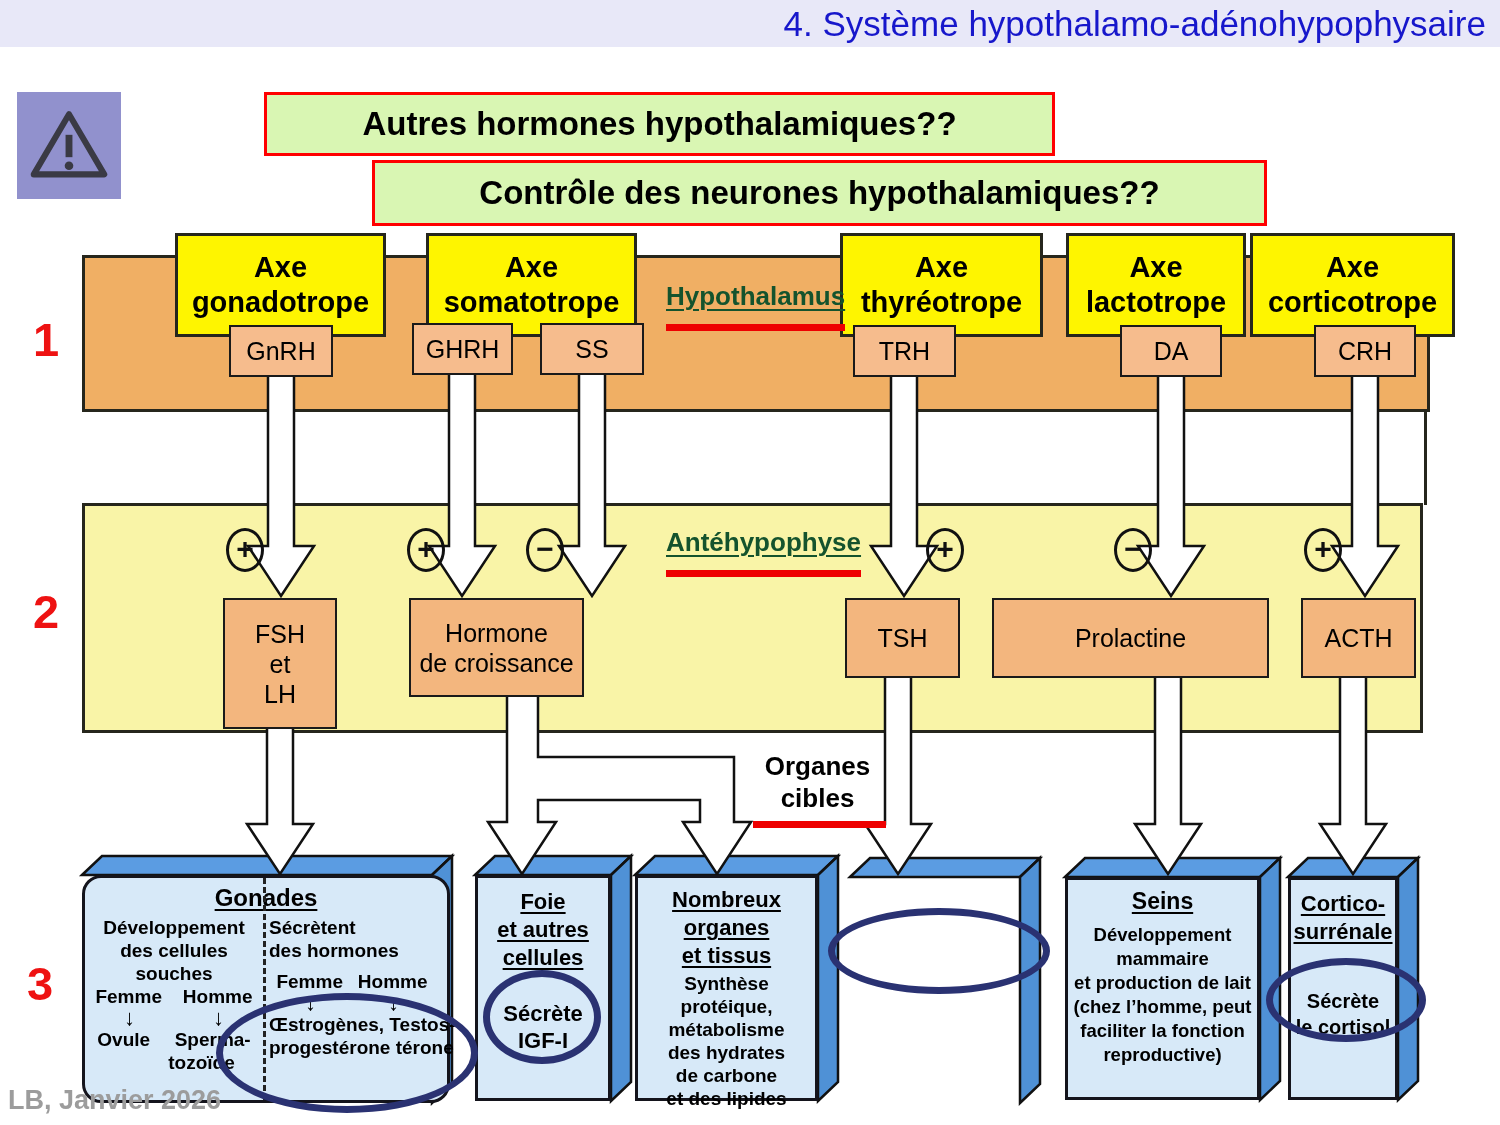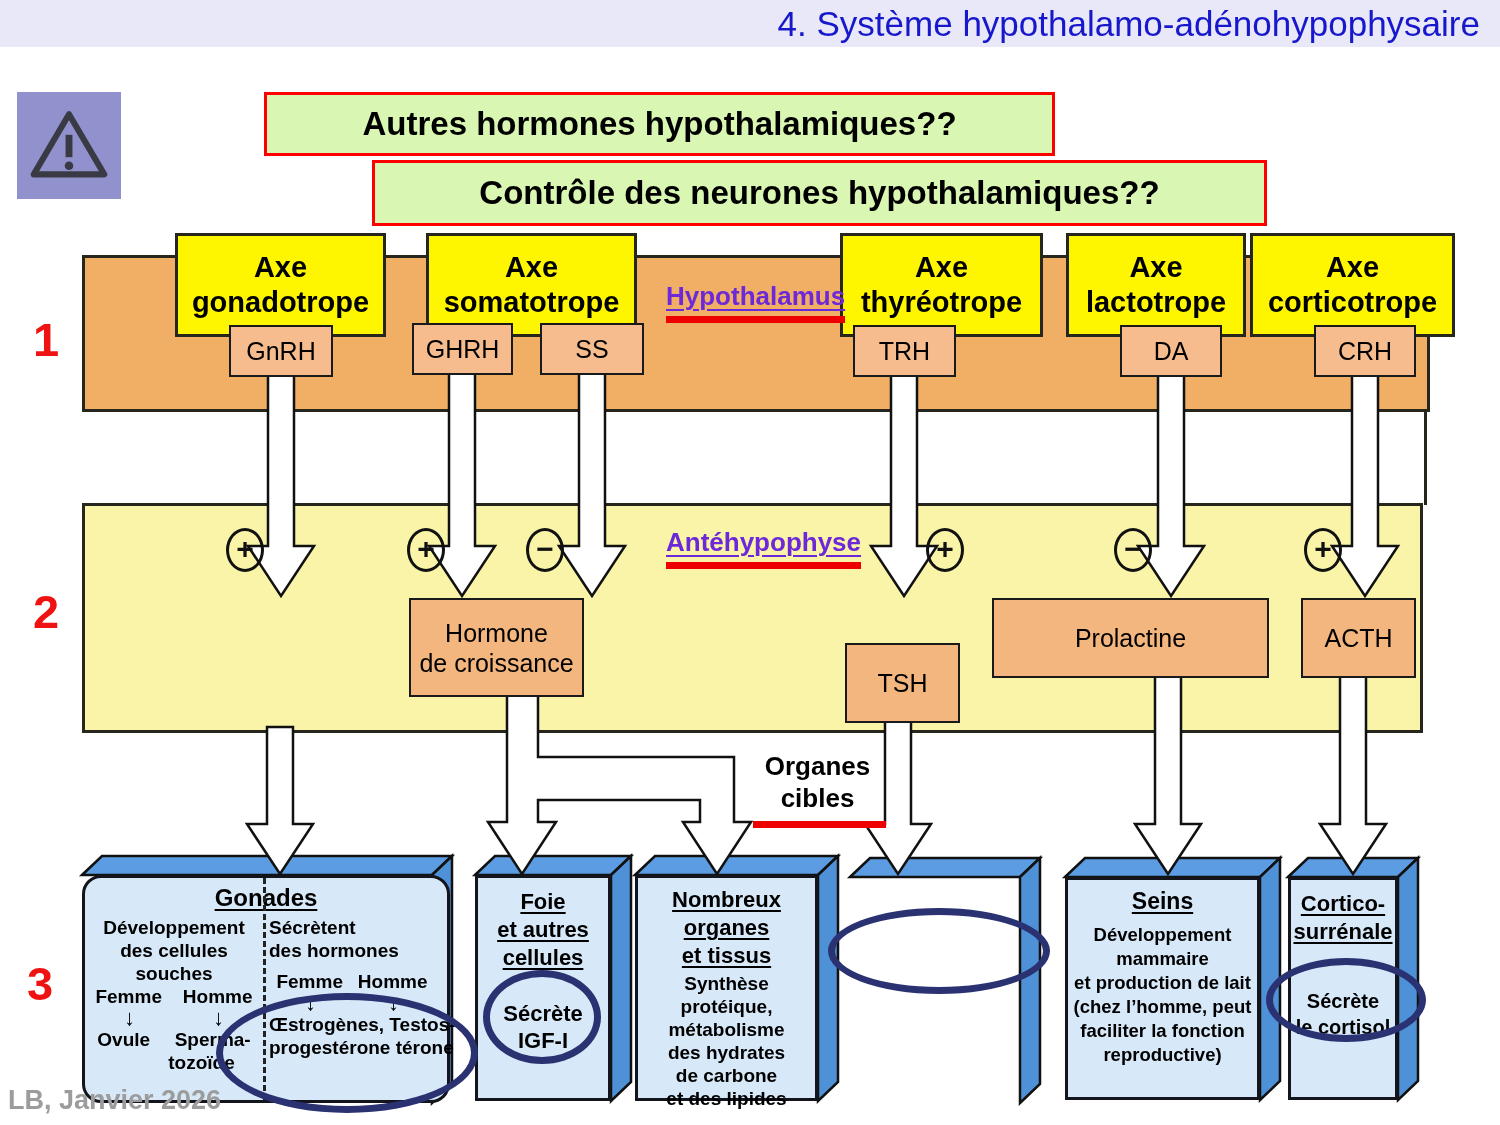--- a/index.html
+++ b/index.html
@@ -1,21 +1,21 @@
 <!DOCTYPE html>
 <html><head>
 <meta charset="utf-8">
 <style>
   html,body{margin:0;padding:0;background:#fff;}
   .page{position:relative;width:1500px;height:1125px;background:#fff;overflow:hidden;
         font-family:"Liberation Sans",sans-serif;}
 
   
   .titlebar{position:absolute;left:0;top:0;width:1500px;height:47px;background:#e8e8f8;
-            display:flex;align-items:center;justify-content:flex-end;padding-right:20px;box-sizing:border-box;}
+            display:flex;align-items:center;justify-content:flex-end;padding-right:14px;box-sizing:border-box;}
   .titlebar span{color:#1717cb;font-size:35px;letter-spacing:0px;}
 
   
   .warn{position:absolute;left:17px;top:92px;width:104px;height:107px;background:#9191cd;
         display:flex;align-items:center;justify-content:center;}
   .warn svg{width:86px;height:86px;}
 
   
   .qbox{position:absolute;background:#d9f6b3;border:3px solid #ff0000;display:flex;
         align-items:center;justify-content:center;box-sizing:border-box;}
@@ -34,41 +34,41 @@
   .gap-line{position:absolute;left:1424px;top:410px;width:3px;height:95px;background:#26261c;z-index:1;}
 
   
   .axis{position:absolute;top:233px;height:104px;background:#fef500;border:3px solid #26261c;
         box-sizing:border-box;display:flex;flex-direction:column;align-items:center;justify-content:center;z-index:3;}
   .axis span{font-weight:bold;font-size:29px;line-height:35px;color:#000;}
   .ax-gonado{left:175px;width:211px;} .ax-somato{left:426px;width:211px;}
   .ax-thyreo{left:840px;width:203px;} .ax-lacto{left:1066px;width:180px;} .ax-cortico{left:1250px;width:205px;}
 
   
-  .region-label{position:absolute;z-index:3;font-weight:bold;font-size:26px;color:#6d28d9;
+  .region-label{position:absolute;z-index:3;font-weight:bold;font-size:26px;color:#14532d;
                 text-decoration:underline;text-decoration-thickness:2px;text-underline-offset:4px;
-                border-bottom:7px solid #ee0000;padding-bottom:4px;}
+                border-bottom:7px solid #ee0000;padding-bottom:12px;}
   .lbl-hypo{left:666px;top:281px;}
   .lbl-ante{left:666px;top:527px;}
 
   
   .hbox{position:absolute;background:#f6bc8d;border:2.5px solid #1a1a1a;box-sizing:border-box;
         display:flex;flex-direction:column;align-items:center;justify-content:center;z-index:3;}
   .hbox span{font-size:25px;color:#000;line-height:30px;}
   .b-gnrh{left:229px;top:325px;width:104px;height:52px;}
   .b-ghrh{left:412px;top:323px;width:101px;height:52px;}
   .b-ss{left:540px;top:323px;width:104px;height:52px;}
   .b-trh{left:853px;top:325px;width:103px;height:52px;}
   .b-da{left:1120px;top:325px;width:102px;height:52px;}
   .b-crh{left:1314px;top:325px;width:102px;height:52px;}
 
   .pbox{background:#f3b67e;}
   .b-fsh{left:223px;top:598px;width:114px;height:131px;}
   .b-gh{left:409px;top:598px;width:175px;height:99px;}
-  .b-tsh{left:845px;top:598px;width:115px;height:80px;margin-top:45px;}
+  .b-tsh{left:845px;top:598px;width:115px;height:80px;}
   .b-prl{left:992px;top:598px;width:277px;height:80px;}
   .b-acth{left:1301px;top:598px;width:115px;height:80px;}
 
   
   .sign{position:absolute;top:528px;width:32px;height:38px;border:3.5px solid #111;border-radius:50%;
         display:flex;align-items:center;justify-content:center;z-index:3;}
   .sign span{font-size:30px;font-weight:bold;color:#111;margin-top:-3px;}
   .s1{left:226px;} .s2{left:407px;} .s3{left:526px;} .s4{left:926px;} .s5{left:1114px;} .s6{left:1304px;}
 
   
@@ -246,20 +246,25 @@
   <div class="sign s4">
       <span>+</span>
     </div>
   <div class="sign s5">
       <span>−</span>
     </div>
   <div class="sign s6">
       <span>+</span>
     </div>
 
+  <div class="hbox pbox b-fsh">
+    <span>FSH</span>
+    <span>et</span>
+    <span>LH</span>
+  </div>
   <div class="hbox pbox b-gh">
     <span>Hormone</span>
     <span>de croissance</span>
   </div>
   <div class="hbox pbox b-tsh">
       <span>TSH</span>
     </div>
   <div class="hbox pbox b-prl">
       <span>Prolactine</span>
     </div>

